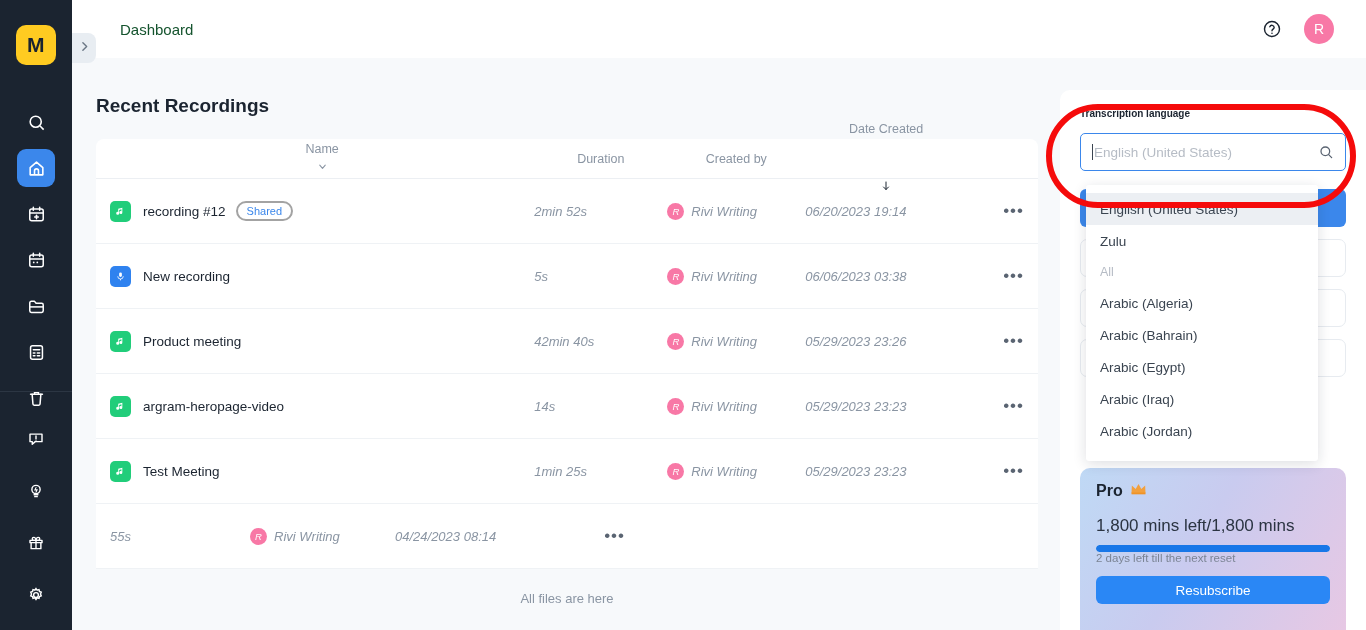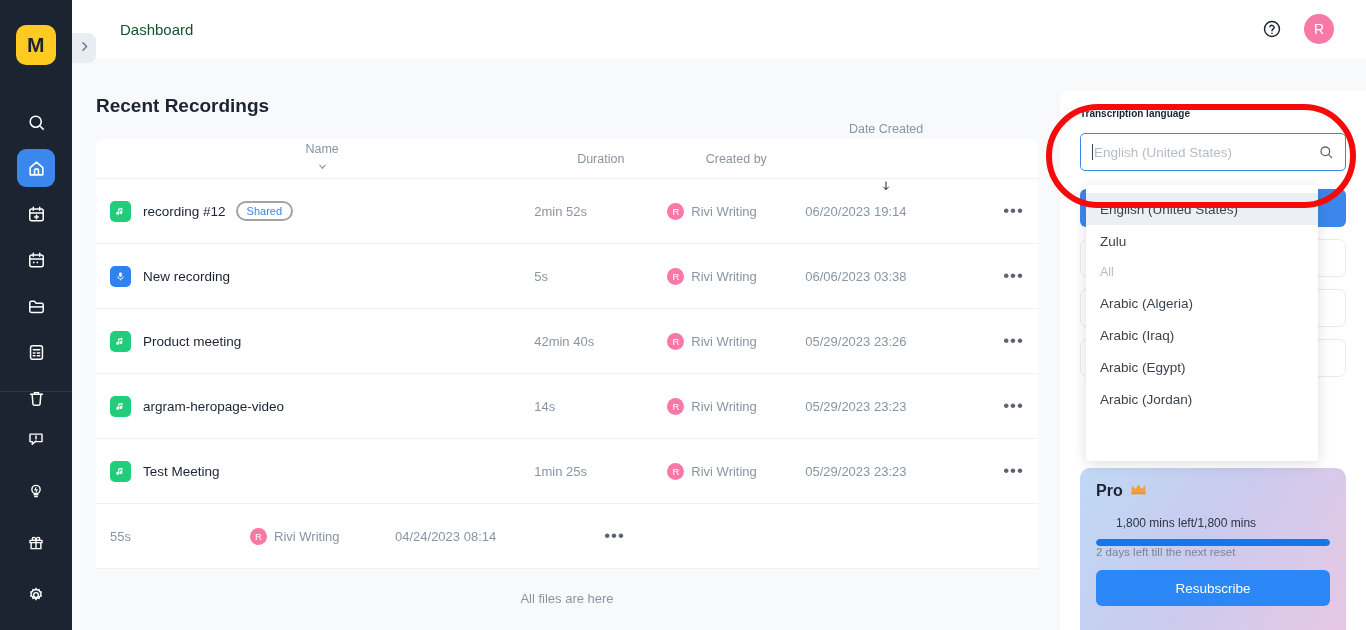--- a/index.html
+++ b/index.html
@@ -96,21 +96,21 @@
     width: 21px; height: 21px; border-radius: 5px; flex: none;
     display: flex; align-items: center; justify-content: center; margin-right: 12px;
   }
   .fileico.audio { background: #21cd7a; }
   .fileico.mic   { background: #2f82ef; }
   .tname { font-size: 13.5px; color: #1b2430; }
   .shared-badge {
     margin-left: 10px; font-size: 11px; color: #3b87eb;
     border: 2px solid #a3a3a3; border-radius: 11px; padding: 2px 9px;
   }
-  .tcell { font-size: 13px; color: #8a95a3; }
+  .tcell { font-size: 13px; color: #8a95a3; font-style: italic; }
   .tcell.byname { display: flex; align-items: center; gap: 7px; }
   .mini-av {
     width: 17px; height: 17px; border-radius: 50%; background: #f878a6;
     color: #fff; font-size: 9.5px; display: flex; align-items: center; justify-content: center;
   }
   .dots { color: #5a6472; font-size: 17px; letter-spacing: 1px; line-height: 8px; }
   .allfiles { width: 942px; margin-left: 24px; text-align: center; font-size: 13px; color: #8a95a3; padding-top: 22px; }
 
   
   .rpanel {
@@ -137,26 +137,26 @@
     border: 1px solid #e7ebf0; background: #fff;
   }
 
   
   .pro-card {
     position: absolute; left: 20px; right: 20px; bottom: 0; height: 162px;
     border-radius: 10px 10px 0 0; padding: 14px 16px 0 16px;
     background: linear-gradient(120deg,#bfd9f5 0%,#c9cbef 45%,#e7c8e4 100%);
   }
   .pro-title { font-size: 16px; font-weight: bold; color: #1b2430; display: flex; align-items: center; gap: 7px; }
-  .pro-mins { margin-top: 16px; font-size: 12px; color: #2b3442; margin-left: 20px; }
+  .pro-mins { margin-top: 16px; font-size: 17px; color: #2b3442; }
   .pro-track { margin-top: 9px; height: 7px; border-radius: 4px; background: #d4def0; overflow: hidden; }
   .pro-fill { height: 7px; border-radius: 4px; background: #1877e8; }
   .pro-reset { margin-top: 0; font-size: 11.5px; color: #7b8494; }
   .pro-btn {
-    margin-top: 12px; height: 36px; border-radius: 6px; background: #2a87f5;
+    margin-top: 12px; height: 28px; border-radius: 6px; background: #2a87f5;
     color: #ffffff; font-size: 13.5px;
     display: flex; align-items: center; justify-content: center;
   }
 
   
   .dd {
     position: absolute; left: 1086px; top: 185px; width: 232px; height: 276px;
     background: #ffffff; border-radius: 3px;
     box-shadow: 0 3px 14px rgba(20,30,50,.14);
     padding-top: 8px; z-index: 8; overflow: hidden;
@@ -497,19 +497,20 @@
       <div class="pro-reset">2 days left till the next reset</div>
       <div class="pro-btn">Resubscribe</div>
     </div>
   </div>
 
   <div class="dd" id="dd">
       <div class="dd-item sel">English (United States)</div>
       <div class="dd-item">Zulu</div>
       <div class="dd-item grp">All</div>
       <div class="dd-item">Arabic (Algeria)</div>
+      <div class="dd-item">Arabic (Bahrain)</div>
+      <div class="dd-item">Arabic (Egypt)</div>
       <div class="dd-item">Arabic (Iraq)</div>
-      <div class="dd-item">Arabic (Egypt)</div>
       <div class="dd-item">Arabic (Jordan)</div>
     </div>
 
   <div class="redbox"></div>
 </div>
 
 </body></html>

